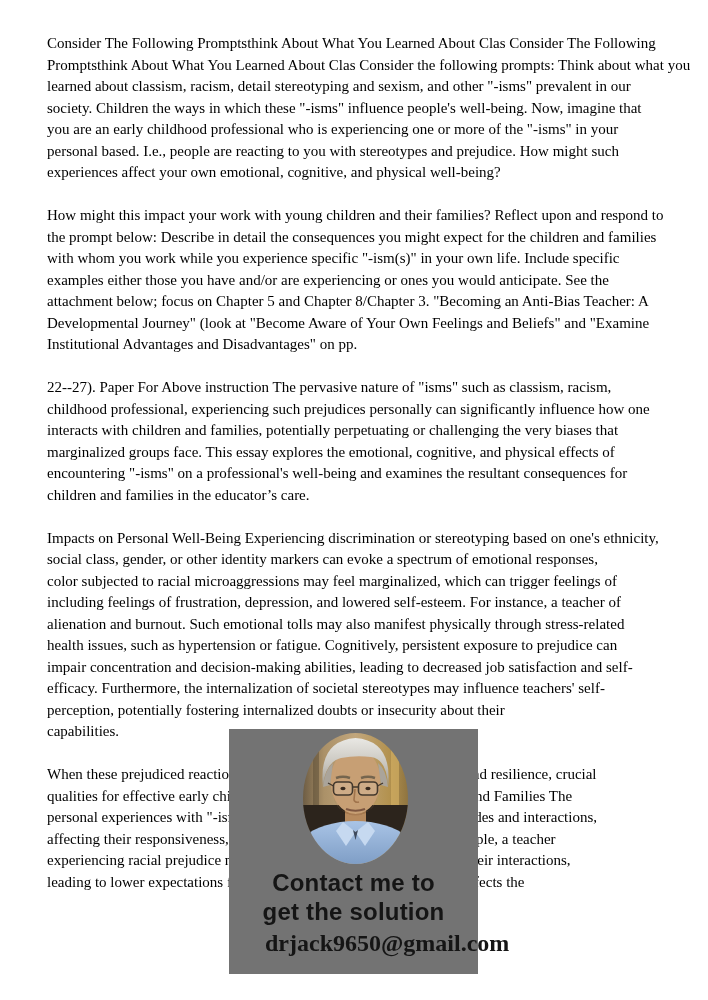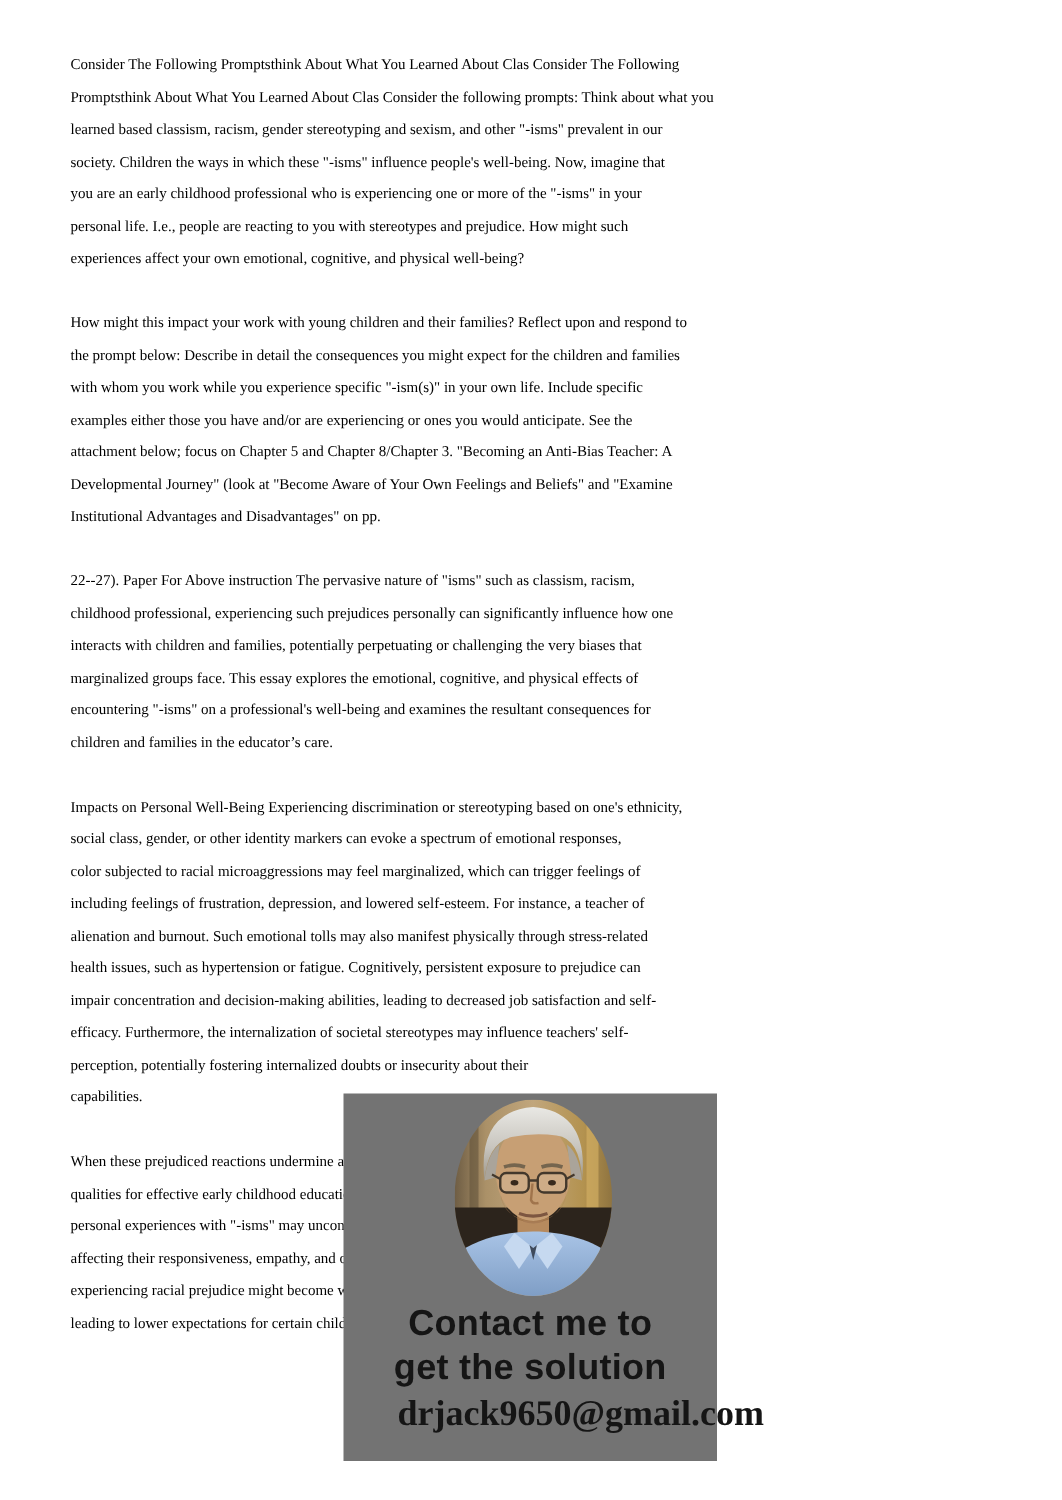--- a/index.html
+++ b/index.html
@@ -7,21 +7,21 @@
     width: 708px; height: 1000px;
     position: relative;
     background: #ffffff;
     overflow: hidden;
     font-family: "Liberation Serif", serif;
   }
   .doc {
     position: absolute;
     left: 47px; top: 33px; right: 30px;
     color: #000000;
-    font-size: 10px;
+    font-size: 15px;
     line-height: 21.5px;
   }
   .para { margin: 0 0 21.5px 0; }
   .line { white-space: nowrap; }
 
   
   .overlay {
     position: absolute;
     left: 229px; top: 729px;
     width: 249px; height: 245px;
@@ -56,24 +56,24 @@
     padding-left: 36px;
   }
 </style>
 </head>
 <body>
 
 <div class="doc" id="doc">
     <div class="para">
       <div class="line">Consider The Following Promptsthink About What You Learned About Clas Consider The Following</div>
       <div class="line">Promptsthink About What You Learned About Clas Consider the following prompts: Think about what you</div>
-      <div class="line">learned based classism, racism, gender stereotyping and sexism, and other "-isms" prevalent in our</div>
+      <div class="line">learned about classism, racism, detail stereotyping and sexism, and other "-isms" prevalent in our</div>
       <div class="line">society. Children the ways in which these "-isms" influence people's well-being. Now, imagine that</div>
       <div class="line">you are an early childhood professional who is experiencing one or more of the "-isms" in your</div>
-      <div class="line">personal life. I.e., people are reacting to you with stereotypes and prejudice. How might such</div>
+      <div class="line">personal based. I.e., people are reacting to you with stereotypes and prejudice. How might such</div>
       <div class="line">experiences affect your own emotional, cognitive, and physical well-being?</div>
     </div>
     <div class="para">
       <div class="line">How might this impact your work with young children and their families? Reflect upon and respond to</div>
       <div class="line">the prompt below: Describe in detail the consequences you might expect for the children and families</div>
       <div class="line">with whom you work while you experience specific "-ism(s)" in your own life. Include specific</div>
       <div class="line">examples either those you have and/or are experiencing or ones you would anticipate. See the</div>
       <div class="line">attachment below; focus on Chapter 5 and Chapter 8/Chapter 3. "Becoming an Anti-Bias Teacher: A</div>
       <div class="line">Developmental Journey" (look at "Become Aware of Your Own Feelings and Beliefs" and "Examine</div>
       <div class="line">Institutional Advantages and Disadvantages" on pp.</div>

